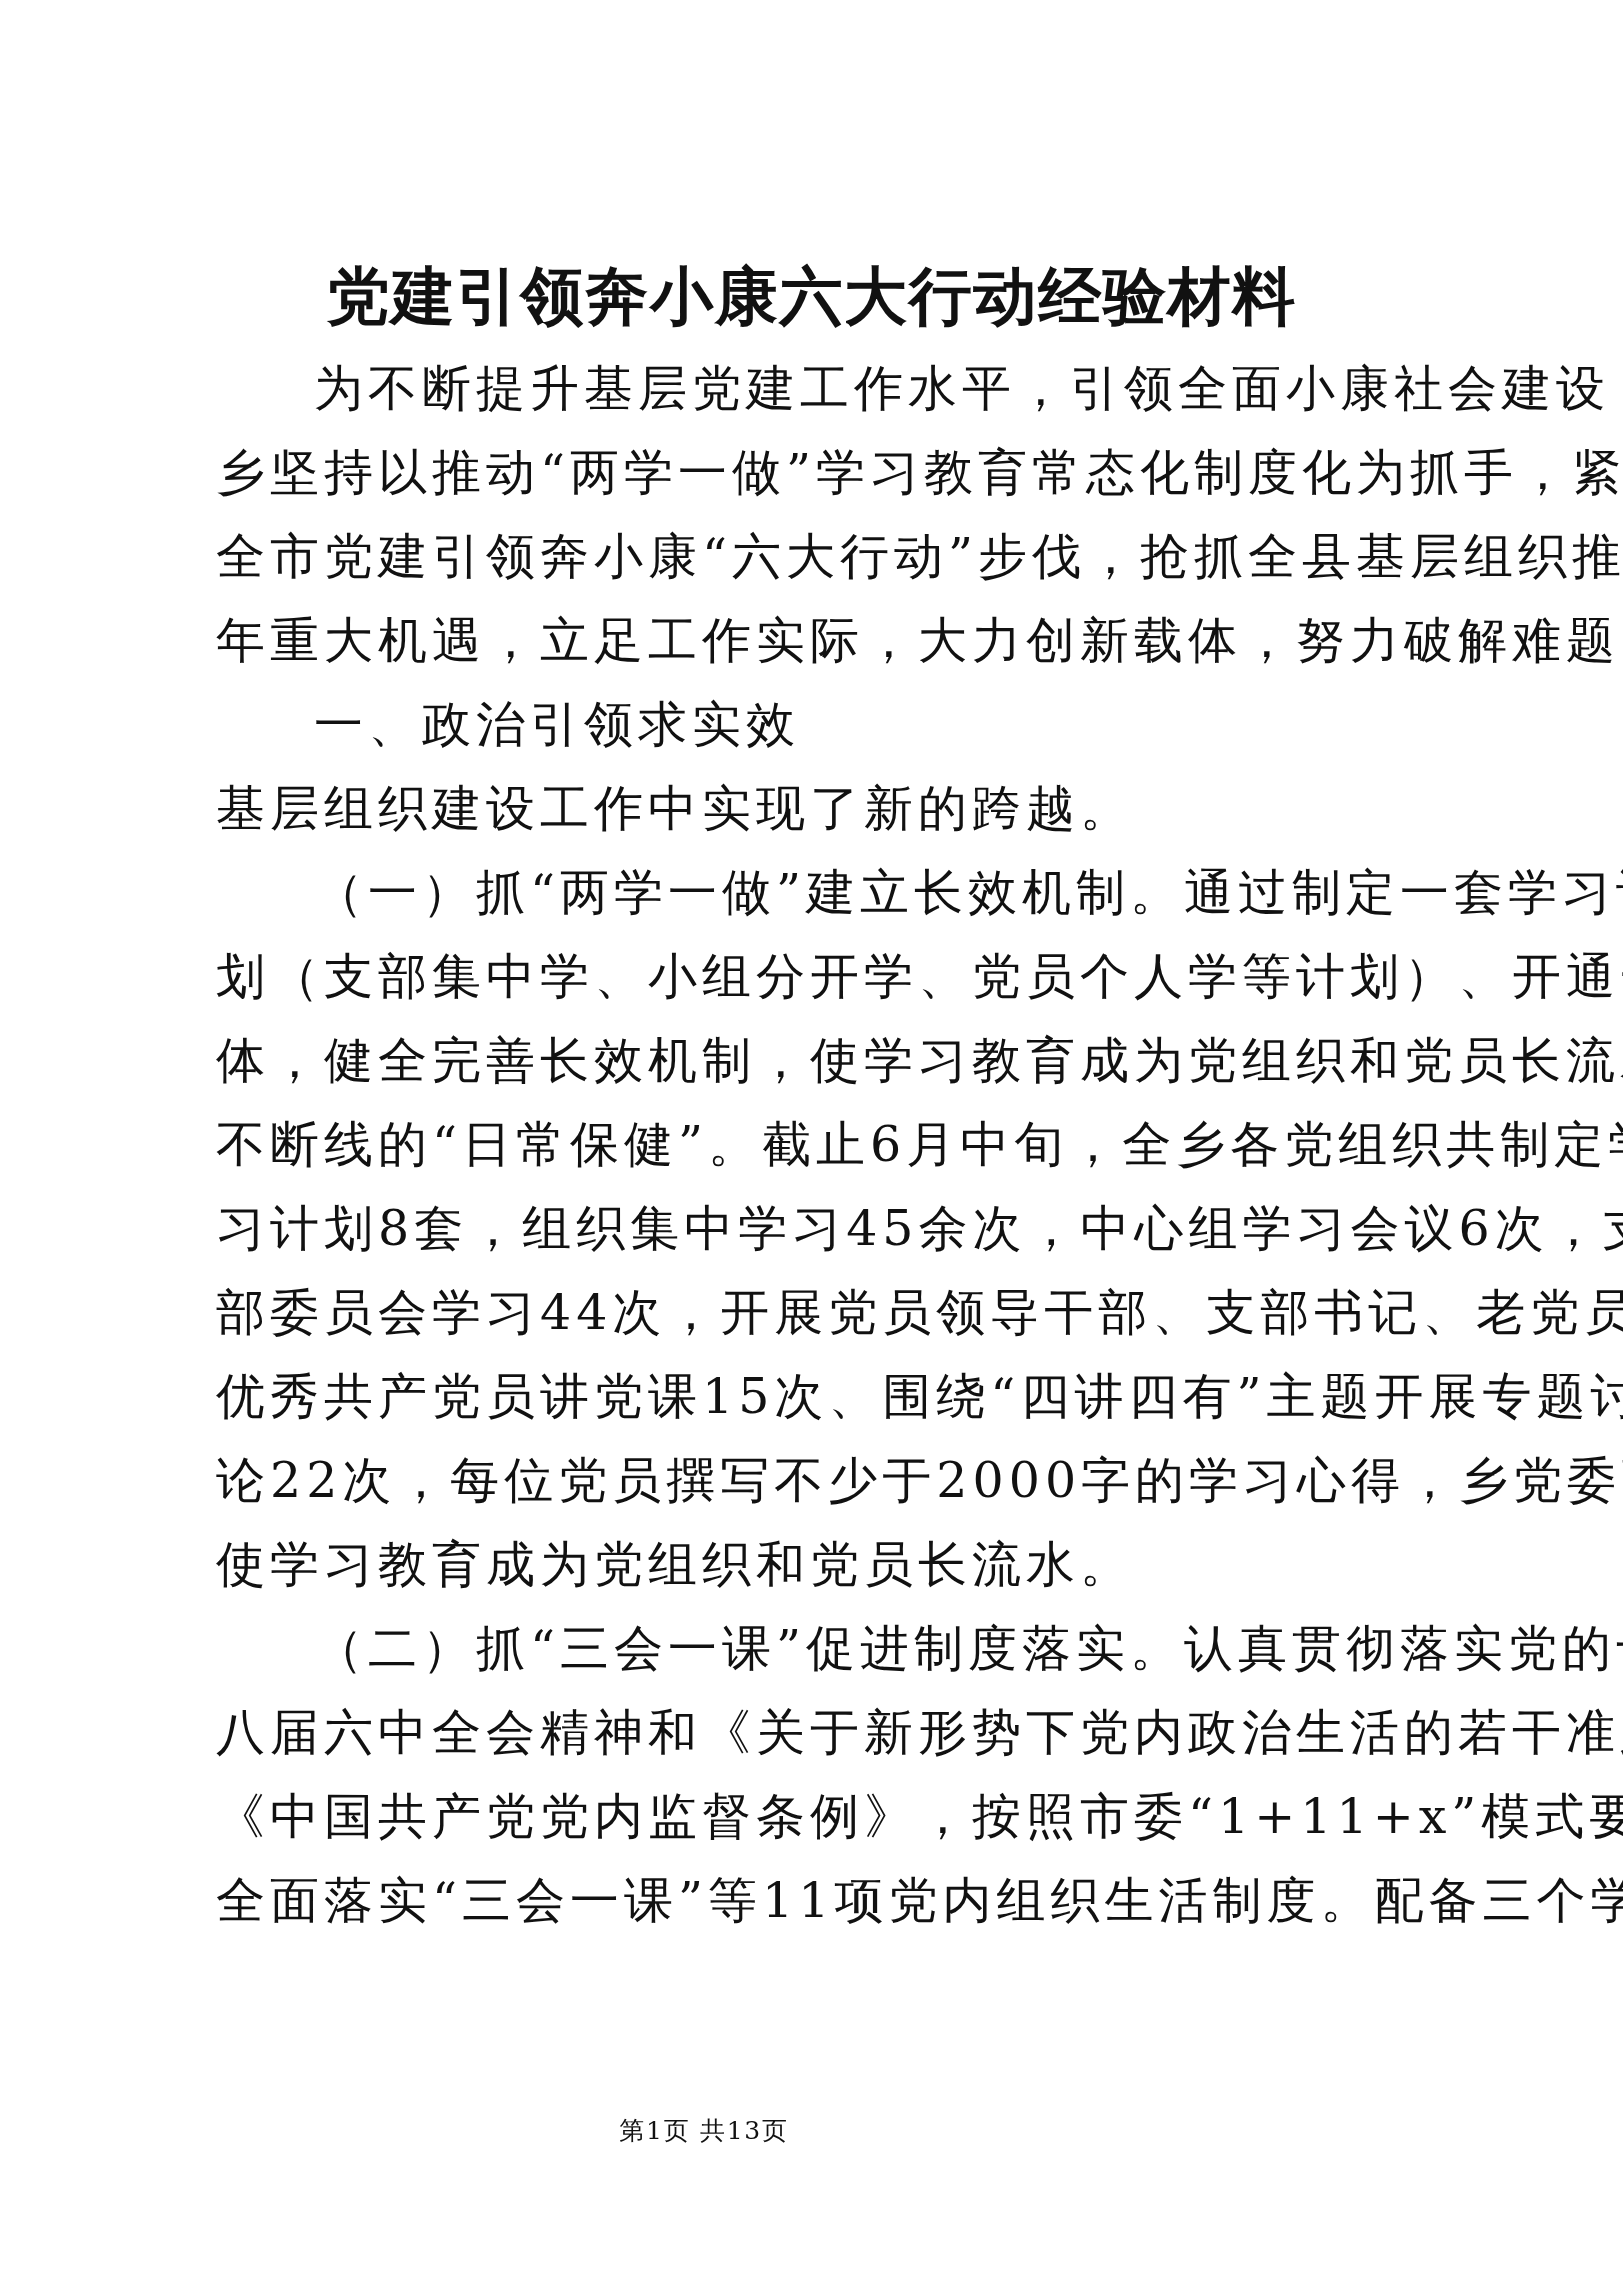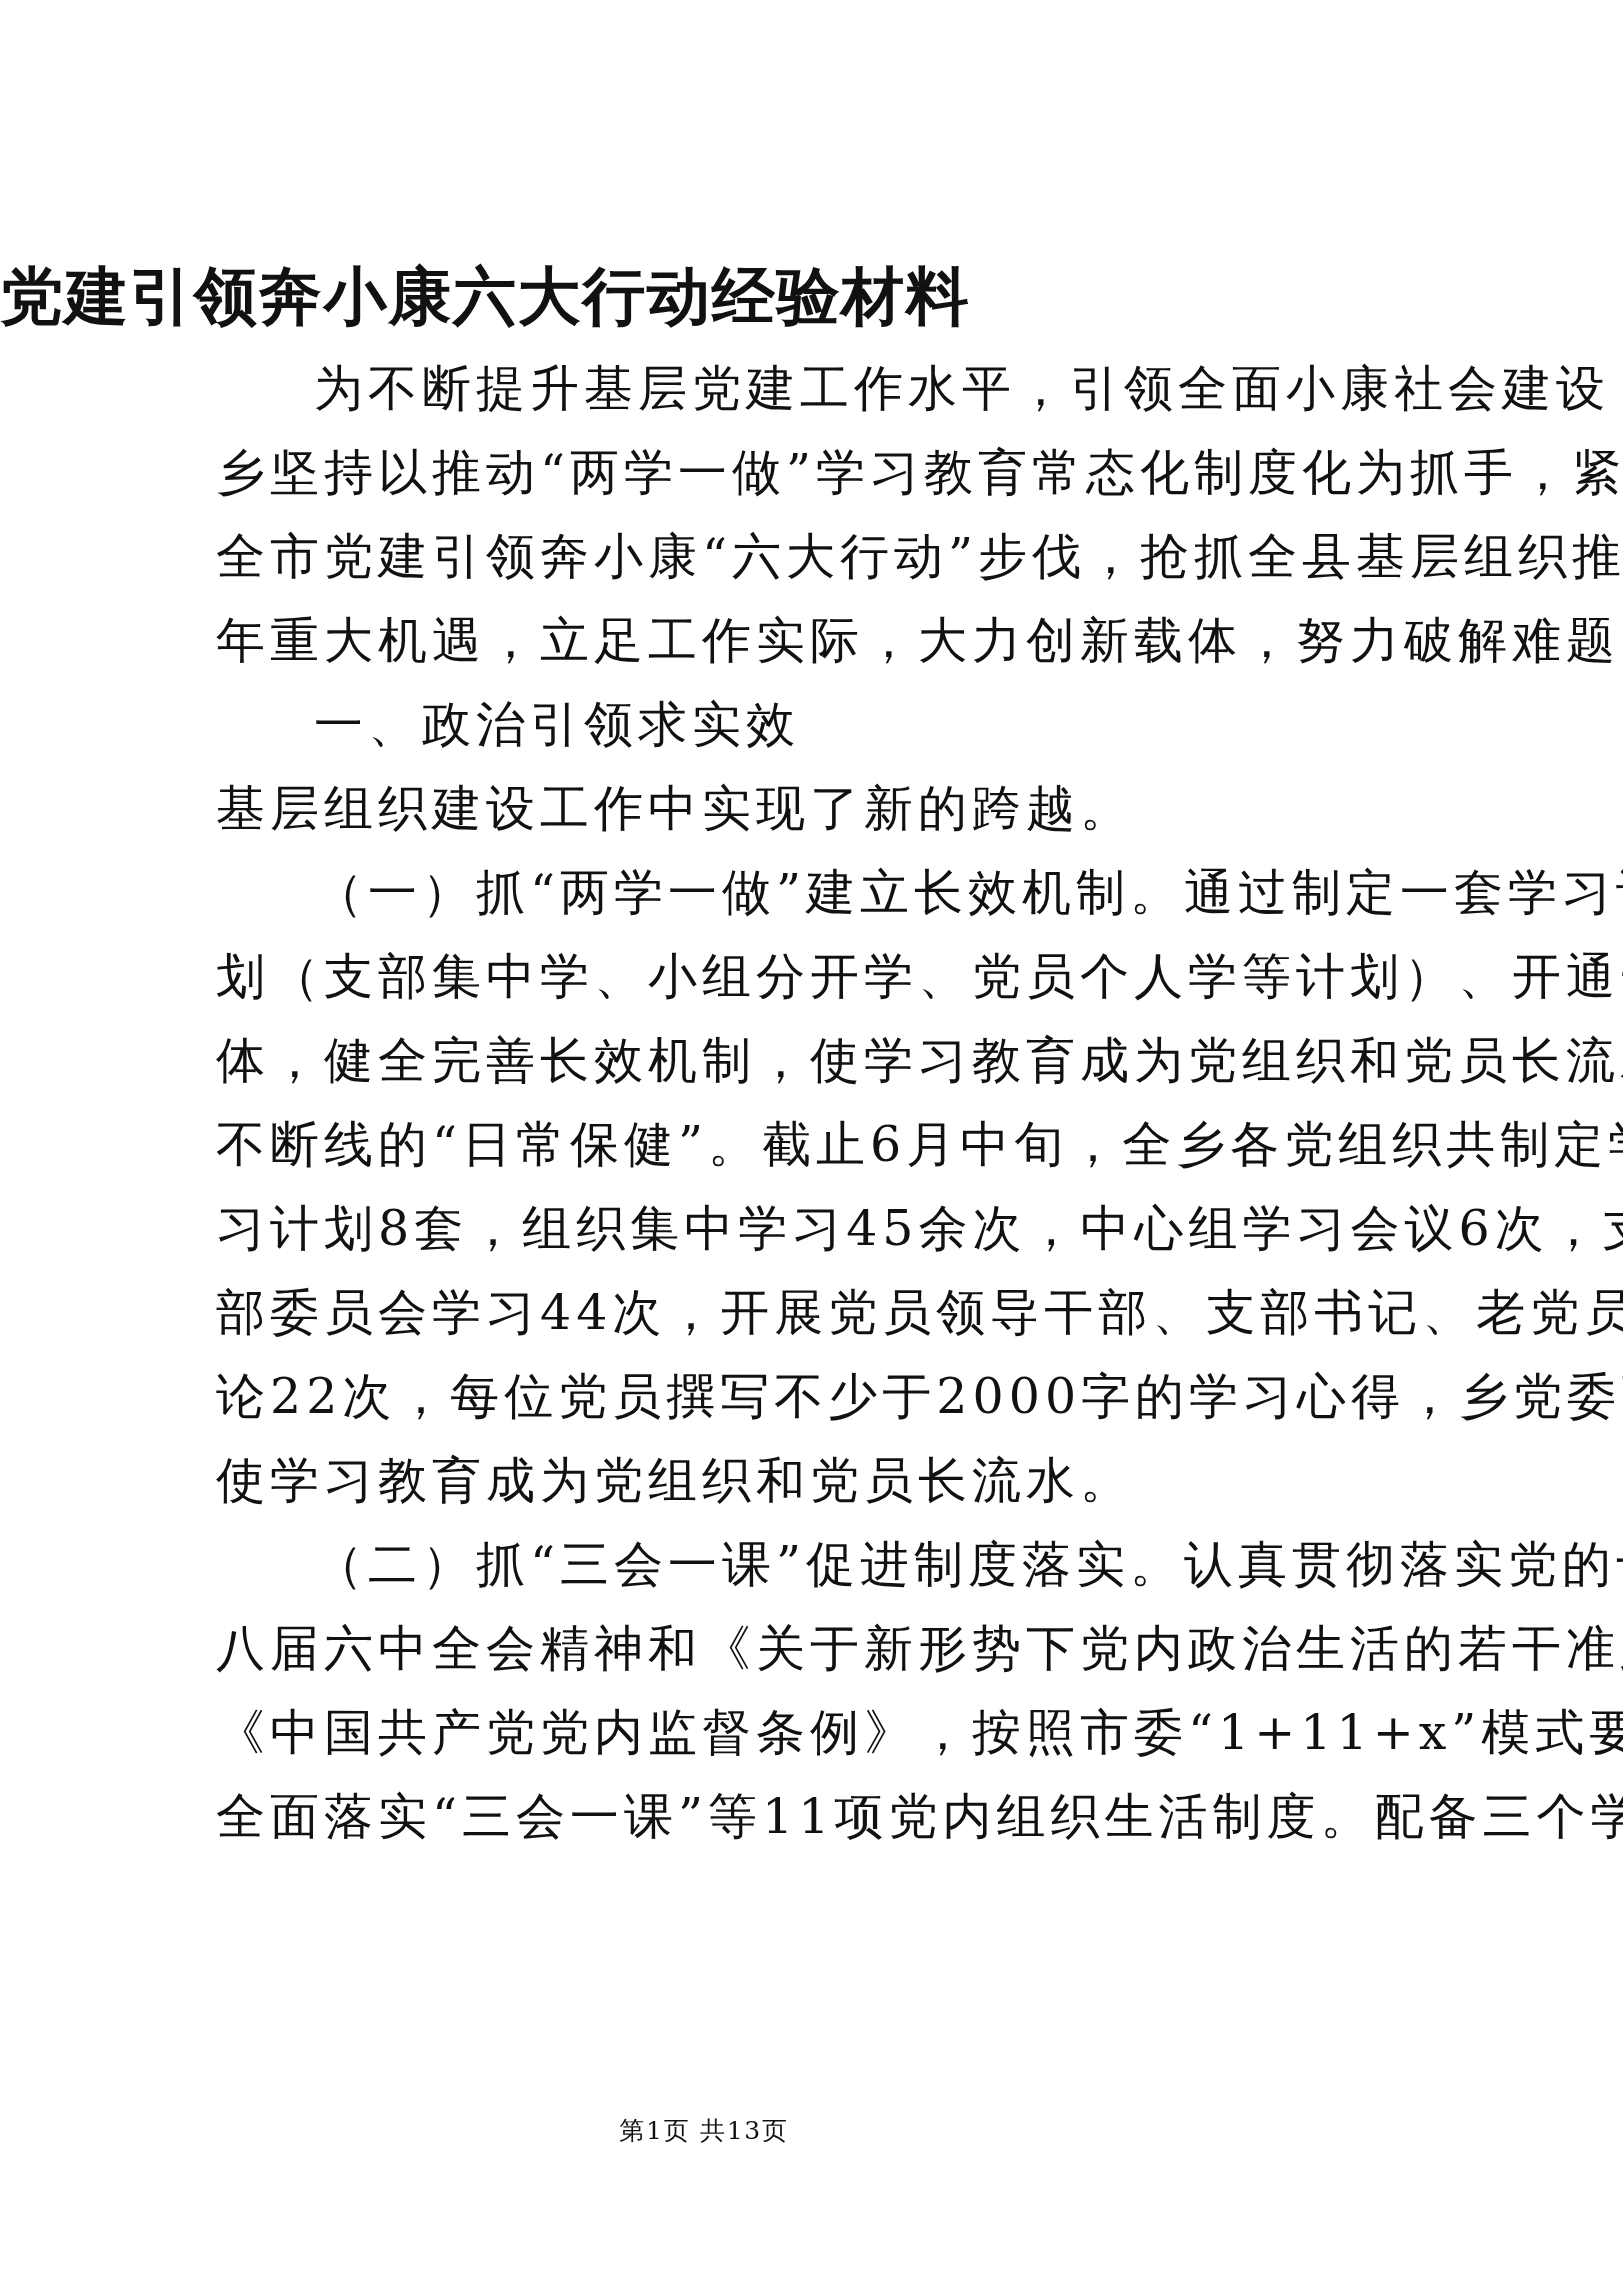--- a/index.html
+++ b/index.html
@@ -1,18 +1,18 @@
 <!DOCTYPE html>
 <html style="font-size:13.5px"><head>
 <meta charset="utf-8">
 <style>
   html, body { margin: 0; padding: 0; background: #ffffff; }
   body { width: 1623px; height: 2295px; position: relative; overflow: hidden;
          font-family: "DejaVu Serif", "Liberation Serif", serif; color: #111; }
-  .title { position: absolute; left: 0; width: 1297px; top: 254px; text-align: left;
+  .title { position: absolute; left: 0; width: 1297px; top: 254px; text-align: right;
            font-size: 63px; font-weight: bold; letter-spacing: 1.7px; line-height: 85px; }
   .body-text { position: absolute; left: 216px; width: 1201px; top: 347px; }
   .line { height: 84px; line-height: 84px; font-size: 49px; white-space: nowrap;
           letter-spacing: 5px; }
   .indent { padding-left: 98px; }
   .footer { position: absolute; left: 0; width: 1408px; top: 2114px; text-align: center;
             font-size: 25px; letter-spacing: 1.7px; }
 </style>
 </head>
 <body>
@@ -25,20 +25,21 @@
   <div class="line">全市党建引领奔小康“六大行动”步伐，抢抓全县基层组织推进</div>
   <div class="line">年重大机遇，立足工作实际，大力创新载体，努力破解难题，在</div>
   <div class="line indent">一、政治引领求实效</div>
   <div class="line">基层组织建设工作中实现了新的跨越。</div>
   <div class="line indent">（一）抓“两学一做”建立长效机制。通过制定一套学习计</div>
   <div class="line">划（支部集中学、小组分开学、党员个人学等计划）、开通一个</div>
   <div class="line">体，健全完善长效机制，使学习教育成为党组织和党员长流水、</div>
   <div class="line">不断线的“日常保健”。截止6月中旬，全乡各党组织共制定学</div>
   <div class="line">习计划8套，组织集中学习45余次，中心组学习会议6次，支</div>
   <div class="line">部委员会学习44次，开展党员领导干部、支部书记、老党员、</div>
+  <div class="line">优秀共产党员讲党课15次、围绕“四讲四有”主题开展专题讨</div>
   <div class="line">论22次，每位党员撰写不少于2000字的学习心得，乡党委副书</div>
   <div class="line">使学习教育成为党组织和党员长流水。</div>
   <div class="line indent">（二）抓“三会一课”促进制度落实。认真贯彻落实党的十</div>
   <div class="line">八届六中全会精神和《关于新形势下党内政治生活的若干准则》、</div>
   <div class="line">《中国共产党党内监督条例》，按照市委“1+11+x”模式要求，</div>
   <div class="line">全面落实“三会一课”等11项党内组织生活制度。配备三个学</div>
 </div>
 
 <div class="footer">第1页 共13页</div>
 

